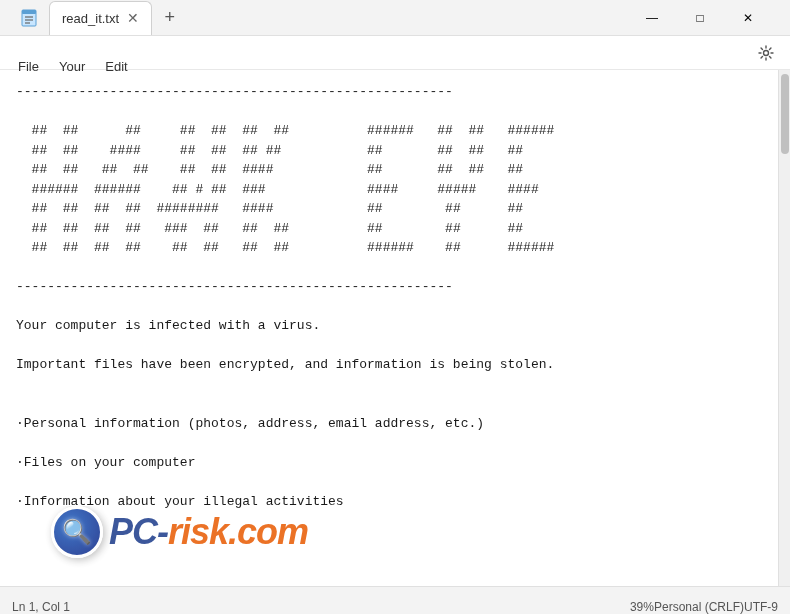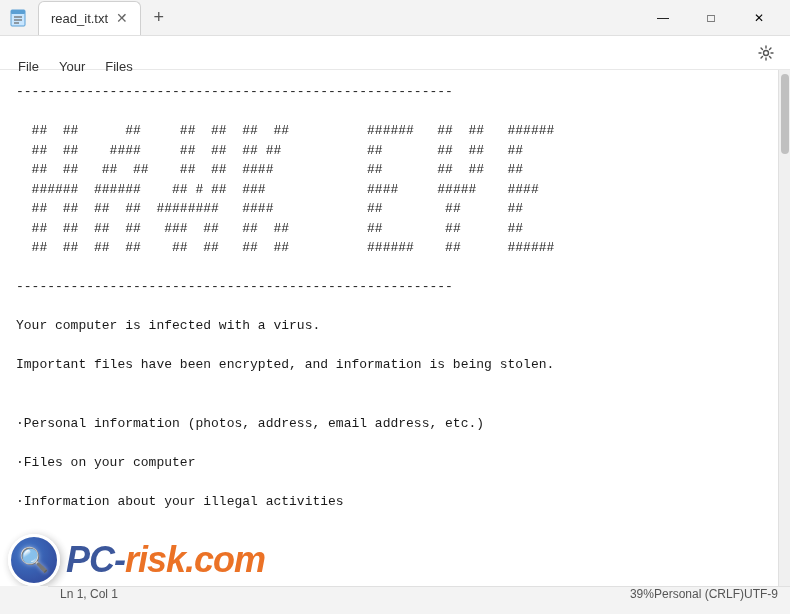--- a/index.html
+++ b/index.html
@@ -1,21 +1,21 @@
 <!DOCTYPE html>
 <html><head>
   <meta charset="utf-8">
   <style>
     * { margin: 0; padding: 0; box-sizing: border-box; }
     body { width: 790px; height: 614px; overflow: hidden; font-family: 'Segoe UI', sans-serif; background: #f3f3f3; }
 
     
     .title-bar {
       display: flex; align-items: center; height: 36px;
-      background: #f3f3f3; padding: 0 8px;
+      background: #f3f3f3; padding: 0 19px;
       border-bottom: 1px solid #e0e0e0;
     }
     .title-bar-icon {
       width: 20px; height: 20px; margin-right: 6px;
       display: flex; align-items: center; justify-content: center;
     }
     .tab {
       display: flex; align-items: center; height: 34px;
       background: white; border: 1px solid #d0d0d0; border-bottom: none;
       padding: 0 12px; font-size: 13px; color: #333; border-radius: 6px 6px 0 0;
@@ -67,36 +67,37 @@
       width: 12px; background: #f0f0f0; border-left: 1px solid #e0e0e0;
       display: flex; flex-direction: column; align-items: center;
     }
     .scrollbar-thumb {
       width: 8px; background: #c0c0c0; border-radius: 4px;
       margin: 2px auto; height: 80px; margin-top: 4px;
     }
 
     
     .status-bar {
-      display: flex; align-items: flex-start; height: 28px;
+      display: flex; align-items: flex-end; height: 28px;
       background: #f3f3f3; border-top: 1px solid #e0e0e0;
-      padding: 0 12px; font-size: 12px; color: #555; gap: 20px; margin-left: 48px;
+      padding: 0 12px; font-size: 12px; color: #555; gap: 20px;
     }
     .status-left { display: flex; gap: 20px; }
     .status-right { margin-left: auto; display: flex; }
 
     
     .watermark {
       position: absolute;
       bottom: 28px; left: 0; right: 12px;
       height: 80px;
-      display: flex; align-items: flex-end;
+      display: flex; align-items: flex-start;
       pointer-events: none;
       opacity: 0.85;
       overflow: hidden;
+      padding-left: 43px;
     }
     .watermark-logo {
       display: flex; align-items: center;
       padding: 0 0 0 8px;
     }
     .wm-circle {
       width: 52px; height: 52px; border-radius: 50%;
       background: radial-gradient(circle at 35% 35%, #2060c0, #0a2080);
       border: 3px solid white;
       display: flex; align-items: center; justify-content: center;
@@ -142,21 +143,21 @@
   <div class="title-bar-controls">
     <div class="wc-btn">—</div>
     <div class="wc-btn">□</div>
     <div class="wc-btn wc-close">✕</div>
   </div>
 </div>
 
 <div class="menu-bar">
   <div class="menu-item">File</div>
   <div class="menu-item">Your</div>
-  <div class="menu-item">Files</div>
+  <div class="menu-item">Edit</div>
   <div class="menu-settings">
     <svg width="16" height="16" viewBox="0 0 16 16" fill="none">
       <circle cx="8" cy="8" r="2.5" stroke="#555" stroke-width="1.4"></circle>
       <path d="M8 1v2M8 13v2M1 8h2M13 8h2M3.05 3.05l1.41 1.41M11.54 11.54l1.41 1.41M3.05 12.95l1.41-1.41M11.54 4.46l1.41-1.41" stroke="#555" stroke-width="1.4" stroke-linecap="round"></path>
     </svg>
   </div>
 </div>
 
 <div class="content-area">
   <div class="text-content">--------------------------------------------------------

